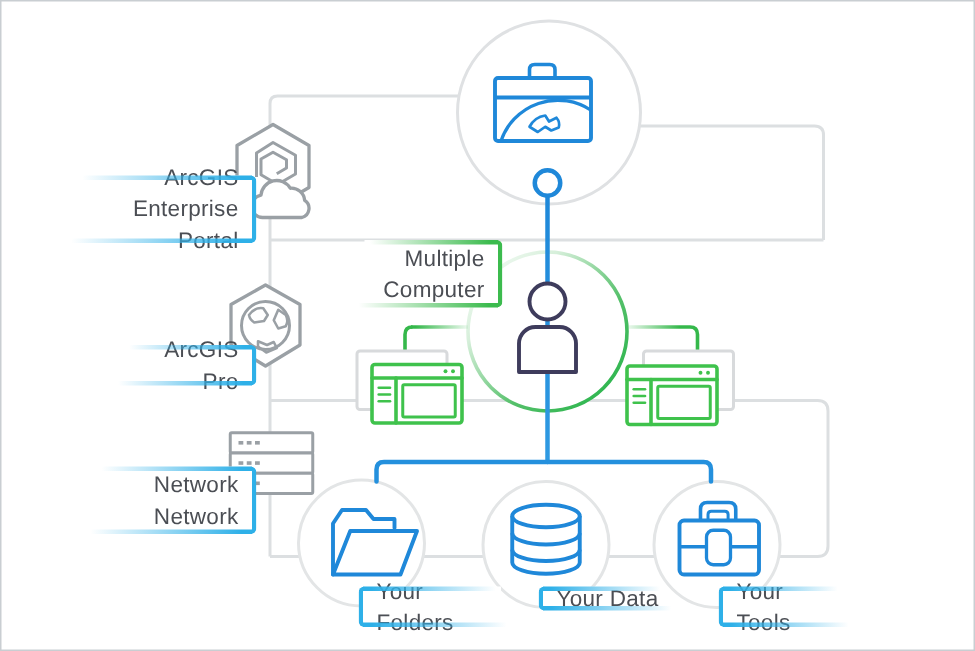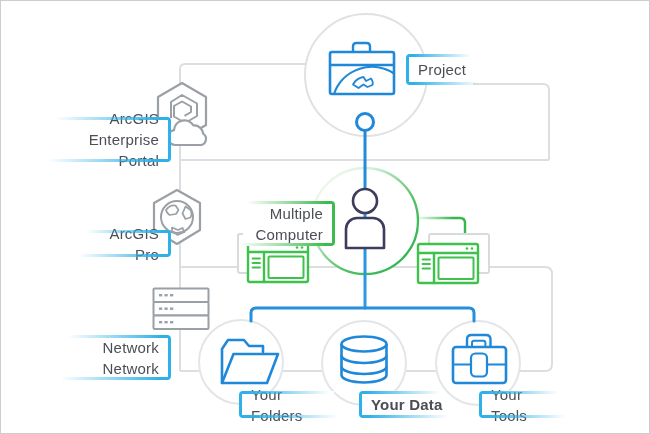--- a/index.html
+++ b/index.html
@@ -183,47 +183,42 @@
     <span>ArcGIS Enterprise</span>
     <span>Portal</span>
   </div>
 
   <div class="lbl cb r" style="left:82px;top:229px;width:88px;height:27px;">
     <span class="tl"></span>
     <span class="bl"></span>
     <span>ArcGIS Pro</span>
   </div>
 
-  <div class="lbl cb r" style="left:62px;top:310px;width:108px;height:45px;margin-top:24px;">
+  <div class="lbl cb r" style="left:62px;top:310px;width:108px;height:45px;">
     <span class="tl"></span>
     <span class="bl"></span>
     <span>Network</span>
     <span>Network</span>
   </div>
 
-  <div class="lbl cb l" style="left:405px;top:53px;width:67px;height:31px;">
-    <span class="tl"></span>
-    <span class="bl"></span>
-    <span>Project</span>
-  </div>
-
-  <div class="lbl cg r" style="left:242px;top:159px;width:92px;height:45px;margin-top:41px;">
+
+  <div class="lbl cg r" style="left:242px;top:159px;width:92px;height:45px;">
     <span class="tl"></span>
     <span class="bl"></span>
     <span>Multiple</span>
     <span>Computer</span>
   </div>
 
   <div class="lbl cb l" style="left:238px;top:390px;width:95px;height:27px;">
     <span class="tl"></span>
     <span class="bl"></span>
     <span>Your Folders</span>
   </div>
 
-  <div class="lbl cb l" style="left:358px;top:390px;width:84px;height:27px;font-weight:bold;">
+  <div class="lbl cb l" style="left:358px;top:390px;width:84px;height:16px;">
     <span class="tl"></span>
     <span class="bl"></span>
     <span>Your Data</span>
   </div>
 
   <div class="lbl cb l" style="left:478px;top:390px;width:82px;height:27px;">
     <span class="tl"></span>
     <span class="bl"></span>
     <span>Your Tools</span>
   </div>

